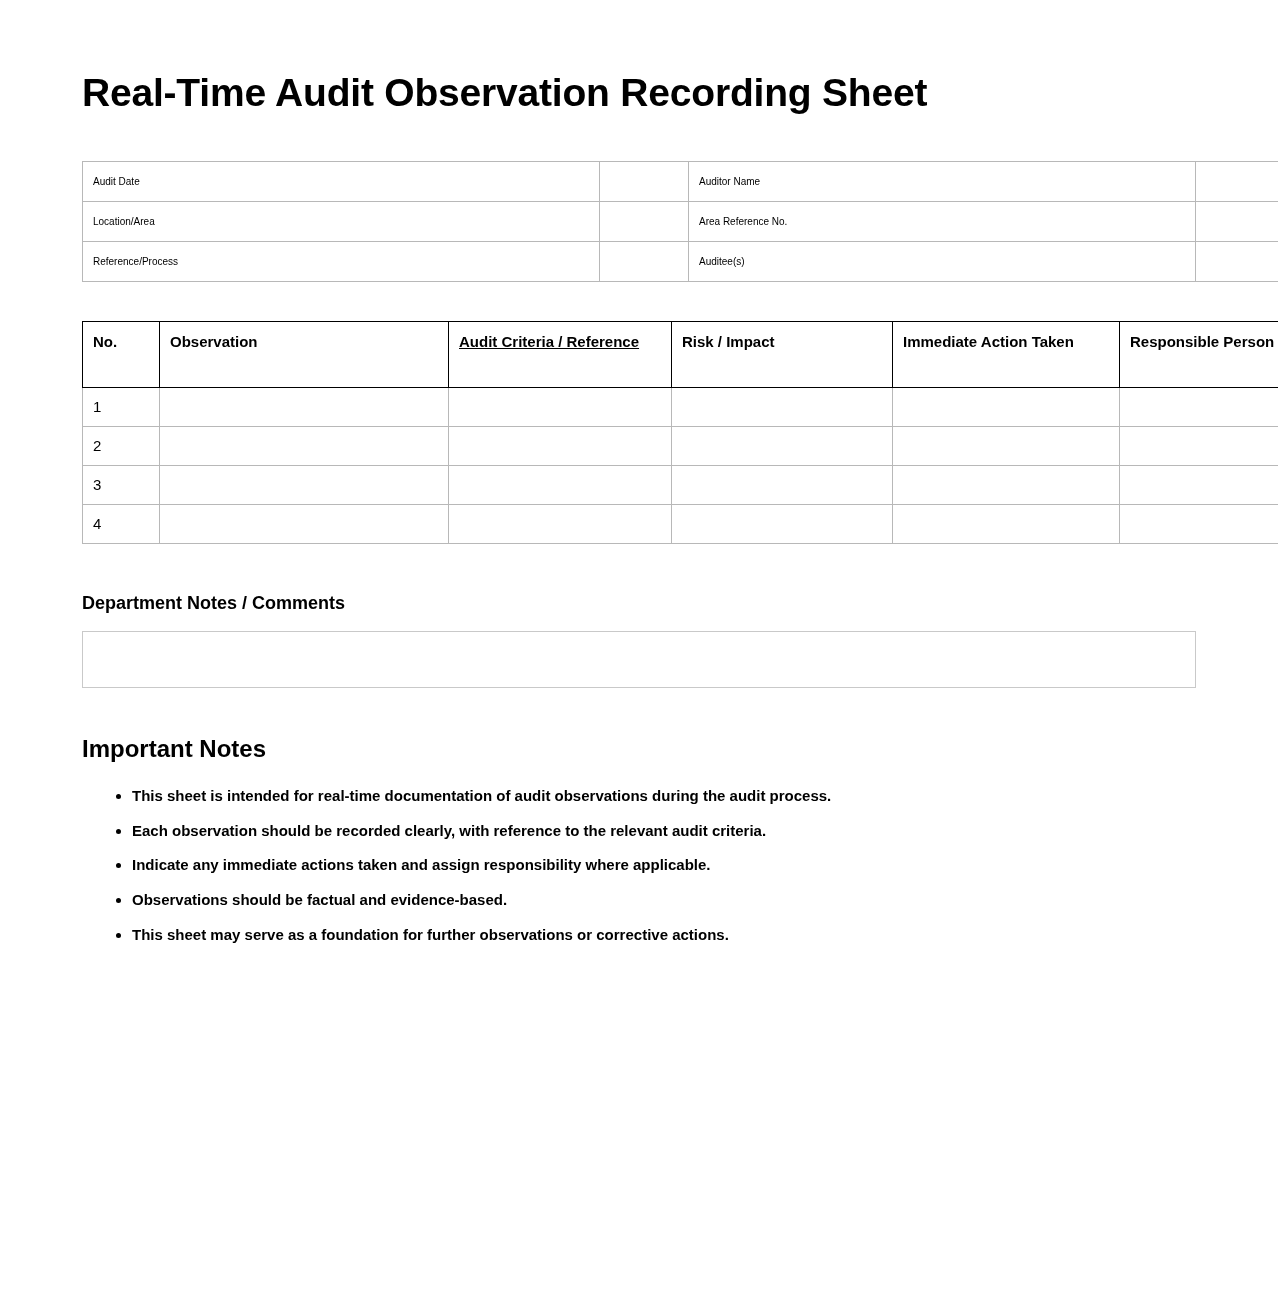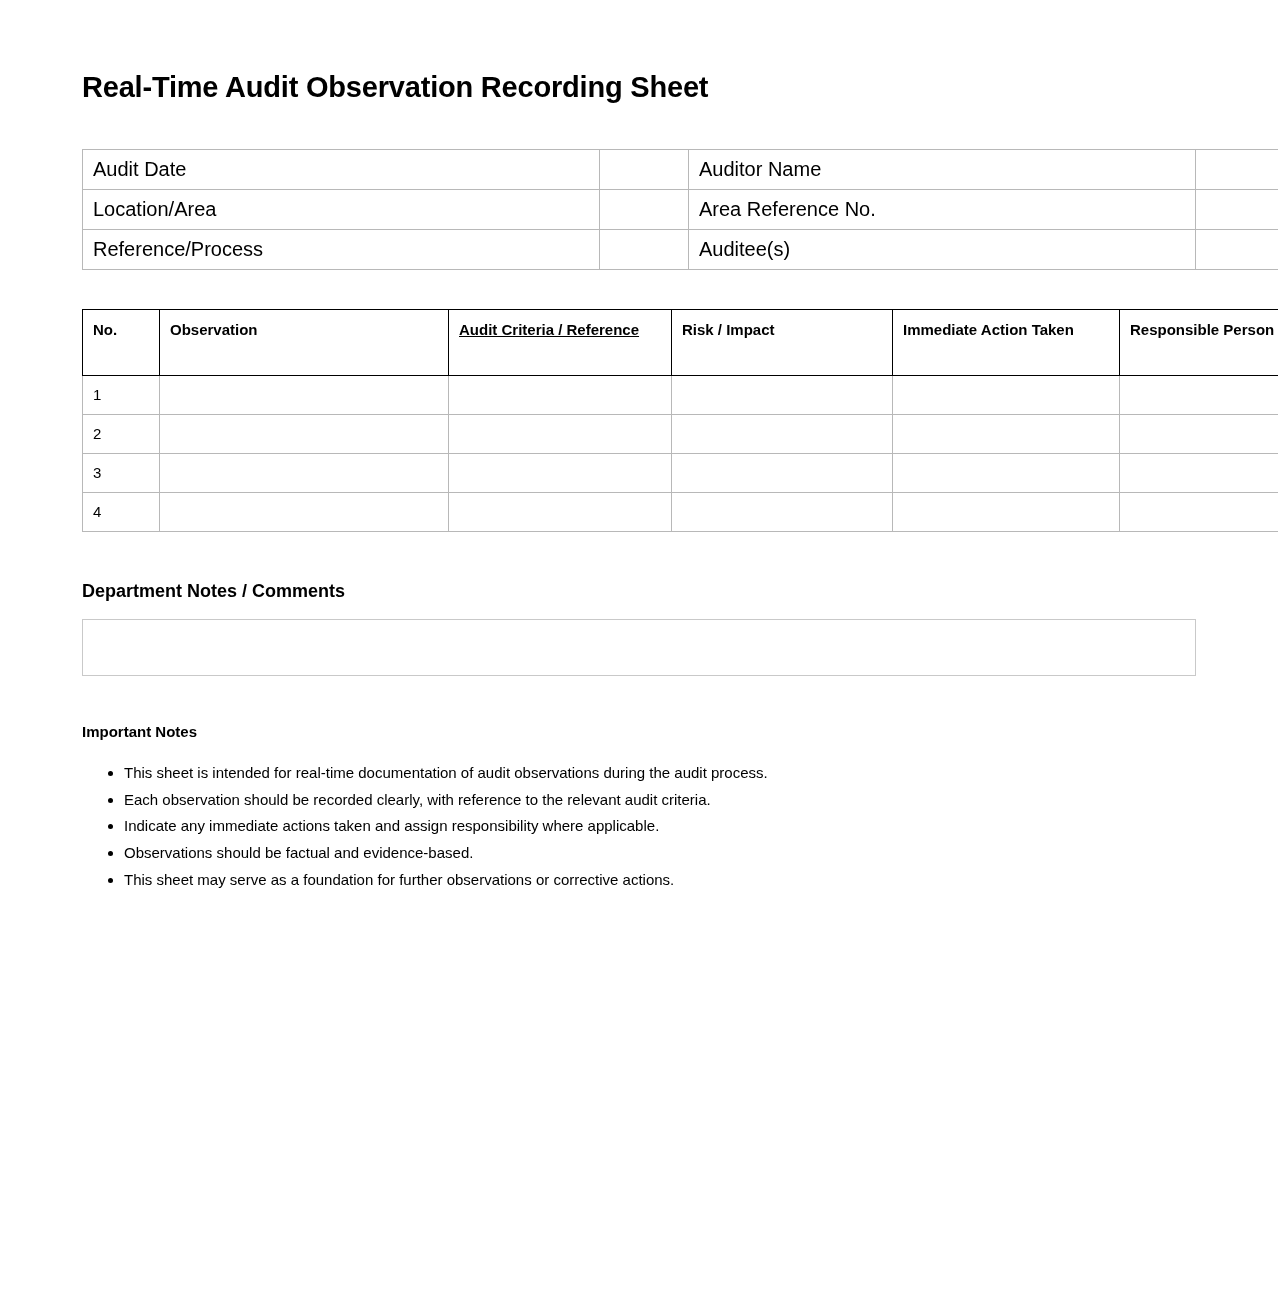--- a/index.html
+++ b/index.html
@@ -13,39 +13,39 @@
     font-family: "Liberation Sans", sans-serif;
     color: #000000;
     -webkit-font-smoothing: antialiased;
   }
   .page {
     padding: 70px 82px 0 82px;
     box-sizing: border-box;
     width: 1278px;
   }
   h1.doc-title {
-    font-size: 29px;
+    font-size: 39px;
     font-weight: bold;
     margin: 0 0 14px 0;
     letter-spacing: -0.2px;
     line-height: 1.2;
   }
 
   
   table.info-table {
     border-collapse: collapse;
     width: 1114px;
     margin-top: 44px;
     table-layout: fixed;
   }
   table.info-table td {
     border: 1px solid #b8b8b8;
     height: 39px;
     padding: 0 10px;
-    font-size: 20px;
+    font-size: 10px;
     vertical-align: middle;
     line-height: 1.3;
   }
   td.lbl-w   { width: 496px; }
   td.blank-a { width: 68px; }
   td.lbl-w2  { width: 486px; }
   td.blank-b { width: 64px; }
 
   
   table.obs-table {
@@ -85,32 +85,33 @@
     margin: 49px 0 0 0;
   }
   .notes-box {
     width: 1114px;
     height: 57px;
     border: 1px solid #c9c9c9;
     box-sizing: border-box;
     margin-top: 17px;
   }
   h2.important-title {
-    font-size: 15px;
+    font-size: 24px;
     font-weight: bold;
     margin: 47px 0 15px 0;
   }
   ul.notes-list {
     margin: 22px 0 0 0;
     padding-left: 38px;
   }
   ul.notes-list li {
     font-size: 15px;
     line-height: 1.52;
-    margin: 4px;
+    margin: 12px;
+    font-weight: bold;
   }
 </style>
 </head>
 <body>
 
 <div class="page">
 
   <h1 class="doc-title">Real-Time Audit Observation Recording Sheet</h1>
 
   <table class="info-table">

